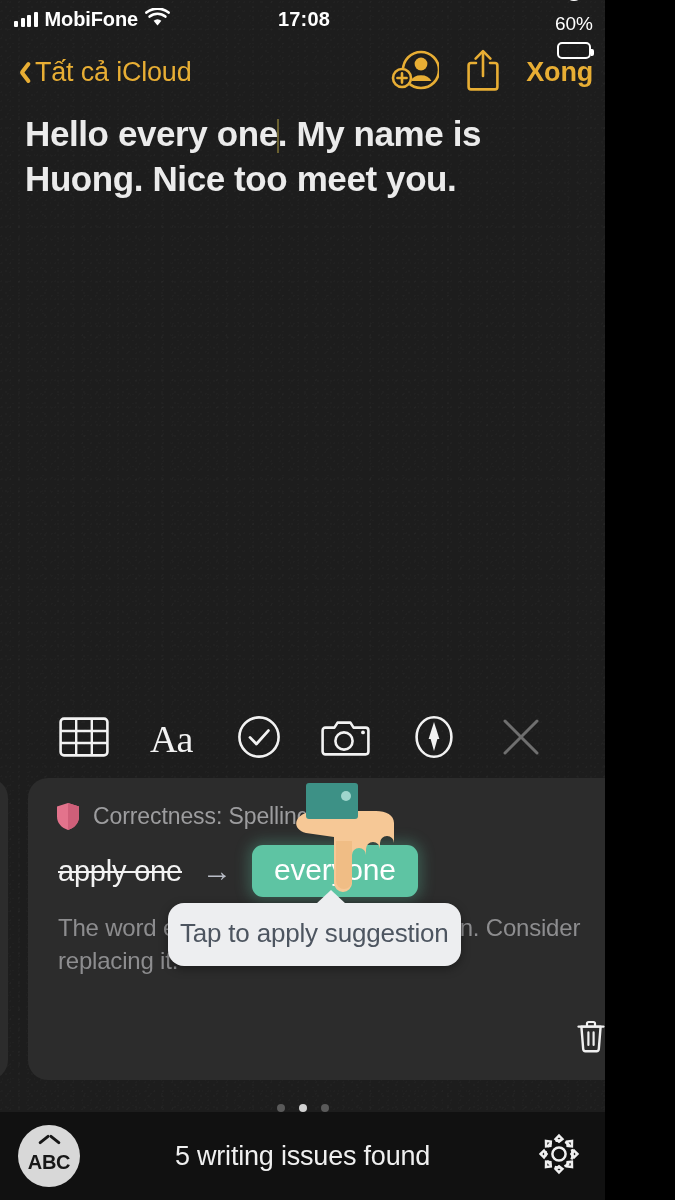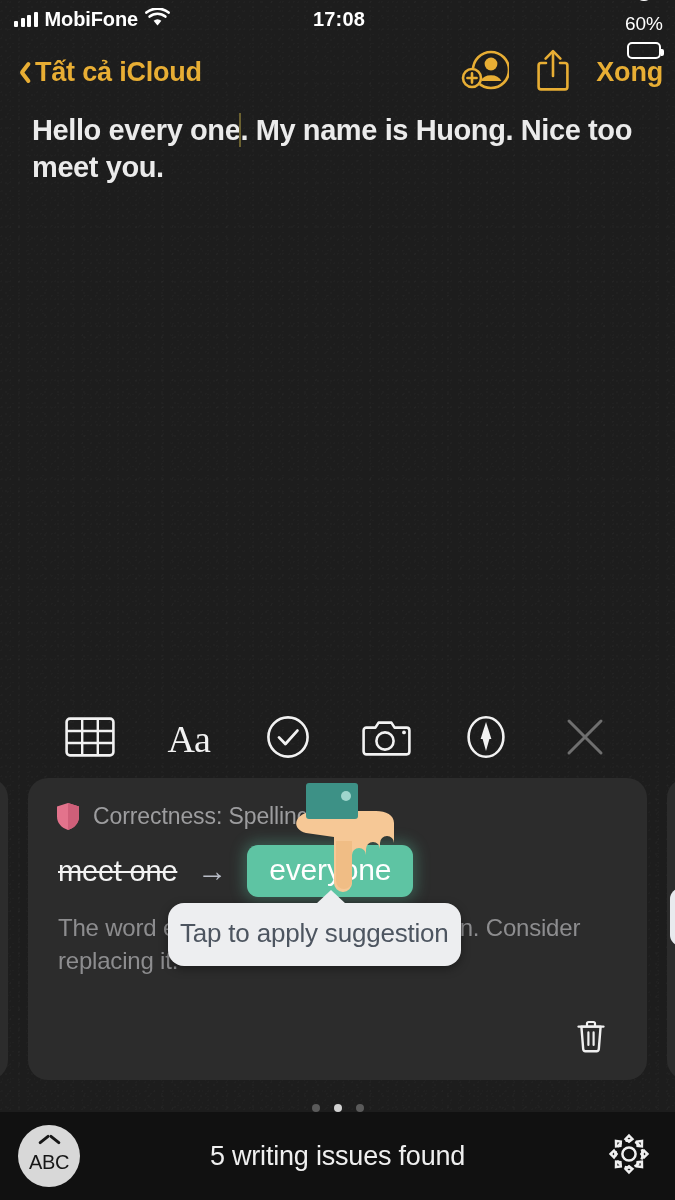--- a/index.html
+++ b/index.html
@@ -4,21 +4,21 @@
 <style>
   * { margin:0; padding:0; box-sizing:border-box; }
   html,body {
     width:675px; height:1200px;
     background:#000;
     font-family:"Liberation Sans", sans-serif;
     overflow:hidden;
   }
   #app {
     position:relative;
-    width:675px; height:1200px;
+    width:605px; height:1200px;
     background:#1d1d1d;
     background-image:
       radial-gradient(circle at 13% 27%, rgba(255,255,255,0.018) 0 1px, transparent 1px),
       radial-gradient(circle at 47% 61%, rgba(255,255,255,0.016) 0 1px, transparent 1px),
       radial-gradient(circle at 71% 12%, rgba(255,255,255,0.014) 0 1px, transparent 1px),
       radial-gradient(circle at 88% 83%, rgba(255,255,255,0.016) 0 1px, transparent 1px),
       radial-gradient(circle at 31% 92%, rgba(255,255,255,0.012) 0 1px, transparent 1px);
     background-size: 9px 9px, 13px 11px, 11px 14px, 15px 9px, 8px 12px;
     overflow:hidden;
   }
@@ -49,21 +49,21 @@
     width:3px; height:7px; background:#fff; border-radius:0 2px 2px 0; }
   .batt-fill { height:100%; background:#fff; border-radius:2px; }
 
   
   .navbar {
     position:absolute; top:38px; left:0; right:0; height:68px;
   }
   .nav-back {
     position:absolute; left:14px; top:50%; transform:translateY(-50%);
     display:flex; align-items:center; gap:5px;
-    color:#e8ae34; font-size:27px; font-weight:700; letter-spacing:-0.2px;
+    color:#e8ae34; font-size:27px; font-weight:400; letter-spacing:-0.2px;
     white-space:nowrap;
   }
   .chev-left { width:16px; height:26px; position:relative; flex:0 0 auto; }
   .chev-left:before, .chev-left:after {
     content:""; position:absolute; left:5px; width:4px; height:14px;
     background:#e8ae34; border-radius:2px;
   }
   .chev-left:before { top:0px; transform:rotate(38deg); transform-origin:bottom center; }
   .chev-left:after  { bottom:0px; transform:rotate(-38deg); transform-origin:top center; }
 
@@ -72,23 +72,23 @@
     display:flex; align-items:center; gap:18px;justify-content:center;
   }
   .nav-ico { width:50px; height:44px; display:flex; align-items:center; justify-content:center; }
   .nav-done { color:#e8ae34; font-size:27px; font-weight:700; letter-spacing:-0.2px; }
 
   
   .note-body {
     position:absolute; top:112px; left:0; right:0; bottom:0;
   }
   .note-text {
-    padding:0 32px;
+    padding:0 25px;
     color:#ebebeb;
-    font-size:29px;
+    font-size:35px;
     font-weight:700;
     line-height:1.28;
     letter-spacing:-0.4px;
     white-space:pre-wrap;
     position:relative;
   }
   .caret {
     display:inline-block; width:2px; height:34px;
     background:#6b6130; vertical-align:-7px; margin:0 -1px;
   }
@@ -184,21 +184,21 @@
     display:flex; flex-direction:column; align-items:center; justify-content:center;
     gap:1px;
   }
   .abc-chev { width:21px; height:11px; position:relative; }
   .abc-chev:before, .abc-chev:after {
     content:""; position:absolute; top:2px; width:13px; height:3px;
     background:#171717; border-radius:2px;
   }
   .abc-chev:before { left:0; transform:rotate(-38deg); transform-origin:left center; }
   .abc-chev:after  { right:0; transform:rotate(38deg); transform-origin:right center; }
-  .abc-txt { font-size:20px; font-weight:400; letter-spacing:-0.3px; line-height:1; }
+  .abc-txt { font-size:20px; font-weight:700; letter-spacing:-0.3px; line-height:1; }
   .issues {
     position:absolute; left:0; right:0; top:50%; transform:translateY(-50%);
     text-align:center; color:#efefef; font-size:27px; letter-spacing:-0.2px;
   }
   .gear-btn {
     position:absolute; right:20px; top:50%; transform:translateY(-50%);
     width:52px; height:52px; display:flex; align-items:center; justify-content:center;
   }
 </style>
 </head>
@@ -333,21 +333,21 @@
         <span class="shield">
           <svg width="24" height="29" viewBox="0 0 24 29">
             <path d="M12 1 L23 4.4 V14.6 C23 21.4 18.2 26.2 12 28 C5.8 26.2 1 21.4 1 14.6 V4.4 Z" fill="#e3738c"></path>
             <path d="M12 1 L23 4.4 V14.6 C23 21.4 18.2 26.2 12 28 Z" fill="#cf5f79"></path>
           </svg>
         </span>
         <span class="card-cat">Correctness: Spelling</span>
       </div>
 
       <div class="fix-row">
-        <span class="fix-old">meet one</span>
+        <span class="fix-old">apply one</span>
         <span class="arrow">→</span>
         <span class="fix-new">everyone</span>
       </div>
 
       <div class="card-desc">The word everyone is incorrectly written. Consider replacing it.</div>
 
       <div class="trash-btn">
         <span>
           <svg width="30" height="34" viewBox="0 0 30 34">
             <path d="M2.6 7.6 H27.4" stroke="#f0f0f0" stroke-width="2.4" stroke-linecap="round"></path>

